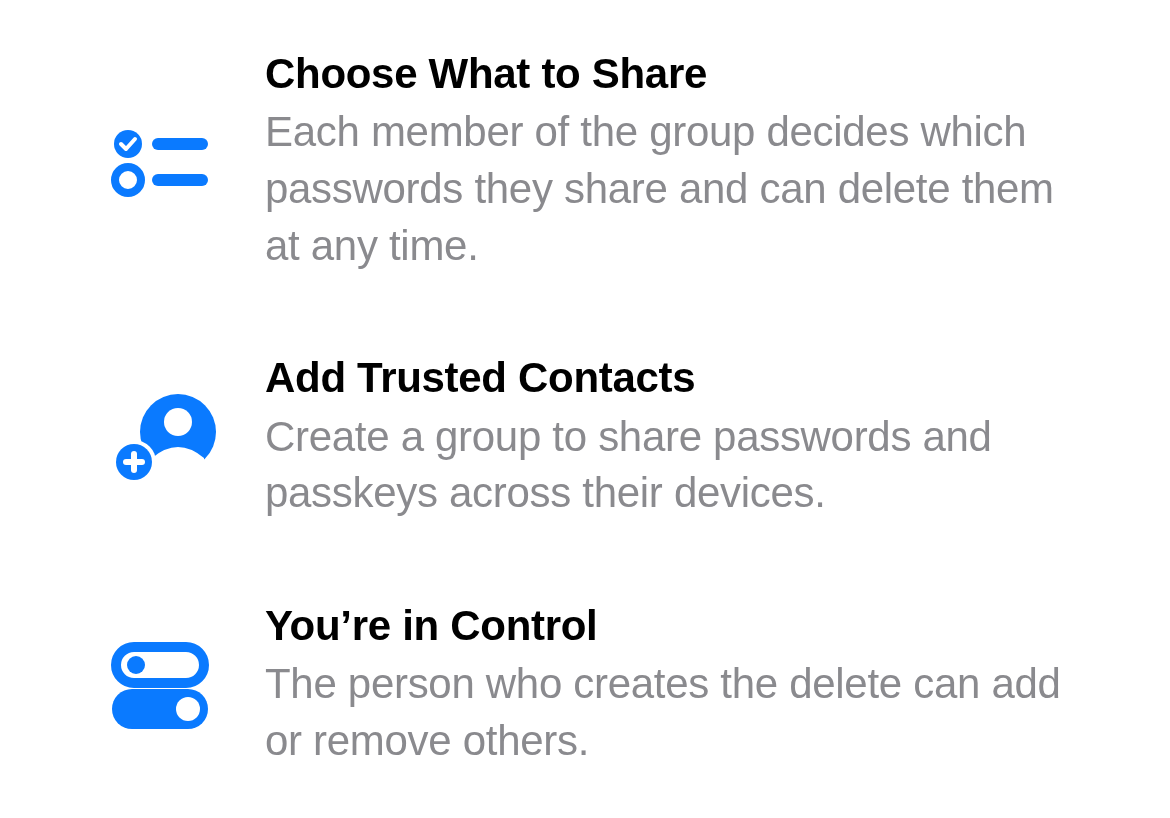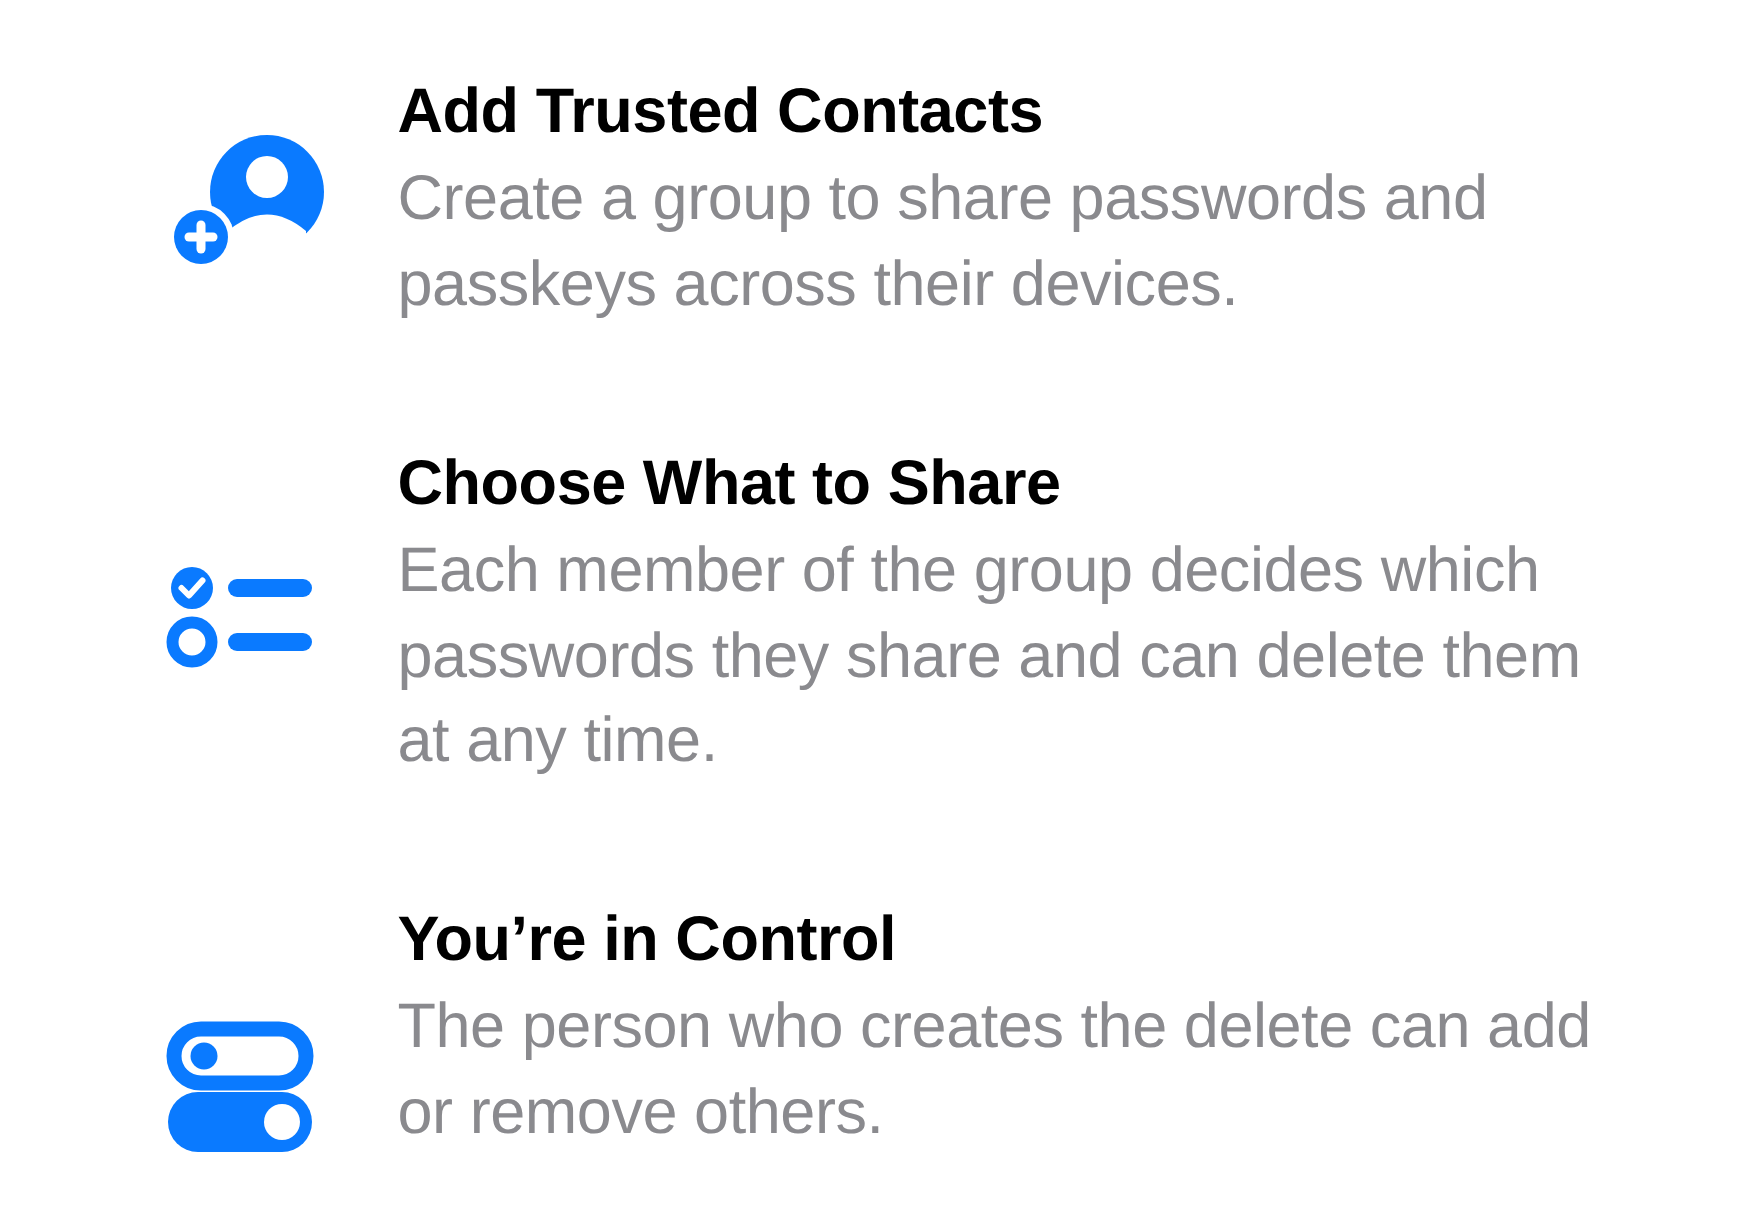--- a/index.html
+++ b/index.html
@@ -14,21 +14,20 @@
       height: 818px;
       padding: 50px 90px 40px 110px;
     }
     .feature-row {
       display: flex;
       align-items: center;
       margin-bottom: 80px;
     }
     .feature-row:last-child {
       margin-bottom: 0;
-      align-items: flex-end;
     }
     .icon-col {
       width: 155px;
       flex: 0 0 155px;
       display: flex;
       align-items: center;
       justify-content: flex-start;
     }
     .text-col {
       flex: 1;
@@ -53,20 +52,42 @@
     }
   </style>
 </head>
 <body>
 
 <div class="feature-list">
 
   <div class="feature-row">
     <div class="icon-col">
       <span>
+        <svg width="105" height="80" viewBox="0 0 105 80">
+
+          <circle cx="18" cy="22" r="14" fill="#0a7aff"></circle>
+          <path d="M 11 22 L 16 27 L 25 17" stroke="#ffffff" stroke-width="4" fill="none" stroke-linecap="round" stroke-linejoin="round"></path>
+
+          <rect x="42" y="16" width="56" height="12" rx="6" fill="#0a7aff"></rect>
+
+          <circle cx="18" cy="58" r="13" fill="none" stroke="#0a7aff" stroke-width="8"></circle>
+
+          <rect x="42" y="52" width="56" height="12" rx="6" fill="#0a7aff"></rect>
+        </svg>
+      </span>
+    </div>
+    <div class="text-col">
+      <div class="feature-title">Choose What to Share</div>
+      <div class="feature-desc">Each member of the group decides which passwords they share and can delete them at any time.</div>
+    </div>
+  </div>
+
+  <div class="feature-row">
+    <div class="icon-col">
+      <span>
         <svg width="120" height="100" viewBox="0 0 120 100">
 
           <circle cx="68" cy="44" r="38" fill="#0a7aff"></circle>
 
           <circle cx="68" cy="34" r="14" fill="#ffffff"></circle>
 
           <path d="M 42 70 Q 68 48 94 70 L 94 82 L 42 82 Z" fill="#ffffff"></path>
 
           <defs>
             <clipPath id="clipBig">
@@ -86,42 +107,20 @@
     </div>
     <div class="text-col">
       <div class="feature-title">Add Trusted Contacts</div>
       <div class="feature-desc">Create a group to share passwords and passkeys across their devices.</div>
     </div>
   </div>
 
   <div class="feature-row">
     <div class="icon-col">
       <span>
-        <svg width="105" height="80" viewBox="0 0 105 80">
-
-          <circle cx="18" cy="22" r="14" fill="#0a7aff"></circle>
-          <path d="M 11 22 L 16 27 L 25 17" stroke="#ffffff" stroke-width="4" fill="none" stroke-linecap="round" stroke-linejoin="round"></path>
-
-          <rect x="42" y="16" width="56" height="12" rx="6" fill="#0a7aff"></rect>
-
-          <circle cx="18" cy="58" r="13" fill="none" stroke="#0a7aff" stroke-width="8"></circle>
-
-          <rect x="42" y="52" width="56" height="12" rx="6" fill="#0a7aff"></rect>
-        </svg>
-      </span>
-    </div>
-    <div class="text-col">
-      <div class="feature-title">Choose What to Share</div>
-      <div class="feature-desc">Each member of the group decides which passwords they share and can delete them at any time.</div>
-    </div>
-  </div>
-
-  <div class="feature-row">
-    <div class="icon-col">
-      <span>
         <svg width="100" height="90" viewBox="0 0 100 90">
 
           <rect x="6" y="6" width="88" height="36" rx="18" fill="none" stroke="#0a7aff" stroke-width="10"></rect>
           <circle cx="26" cy="24" r="9" fill="#0a7aff"></circle>
 
           <rect x="2" y="48" width="96" height="40" rx="20" fill="#0a7aff"></rect>
           <circle cx="78" cy="68" r="12" fill="#ffffff"></circle>
         </svg>
       </span>
     </div>

